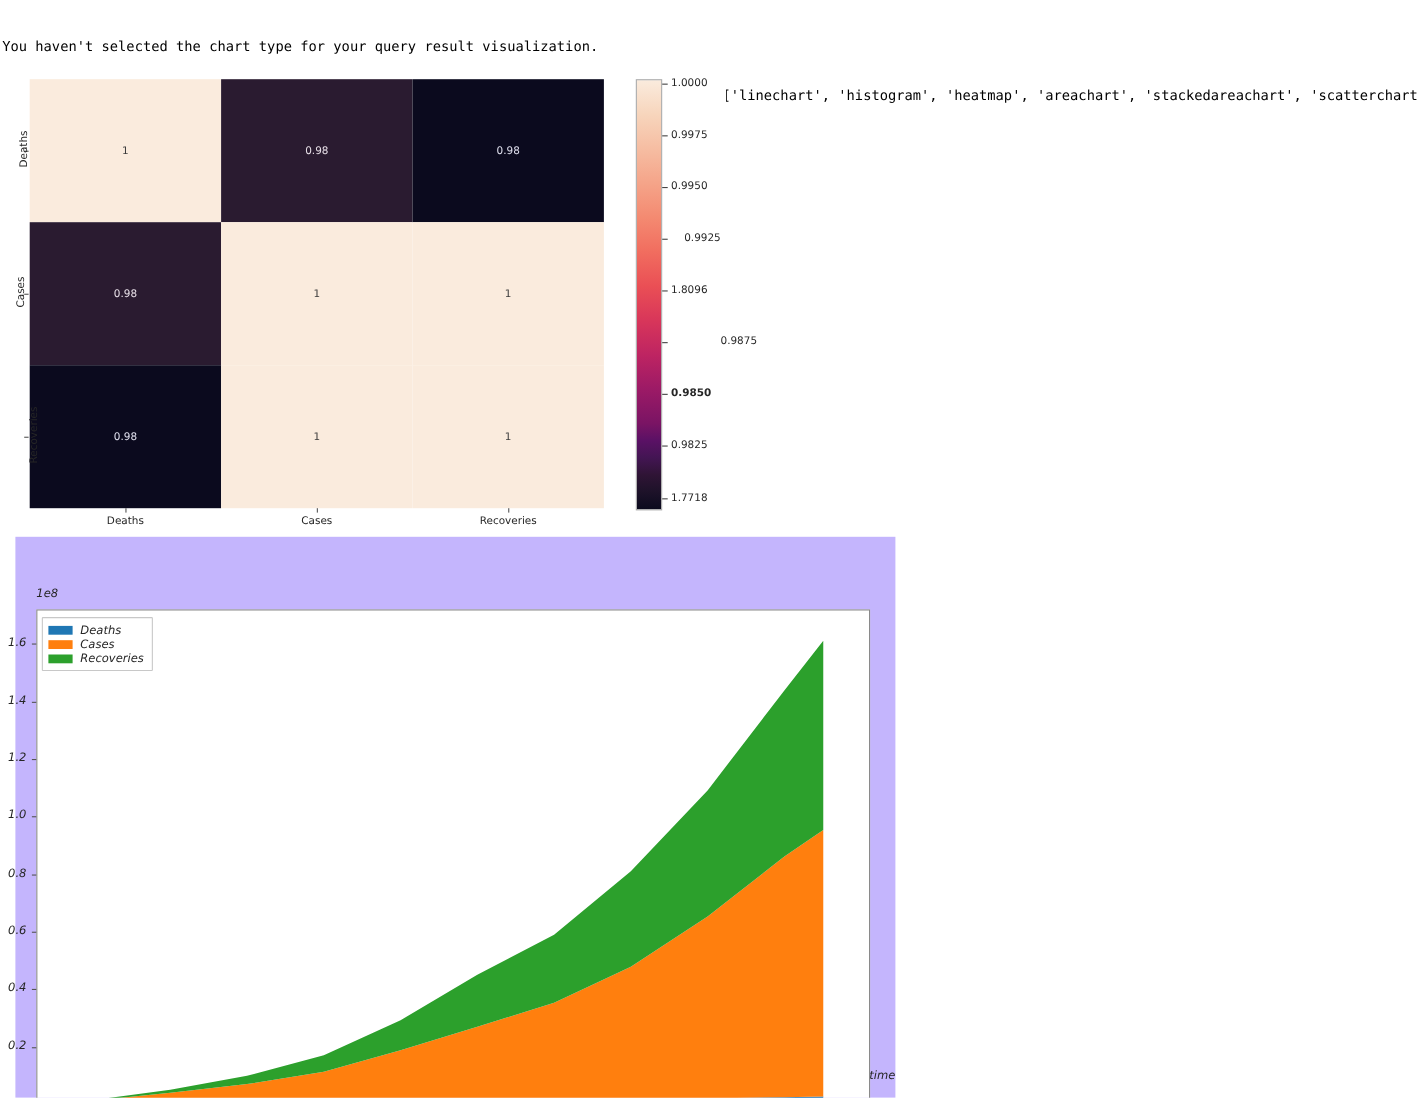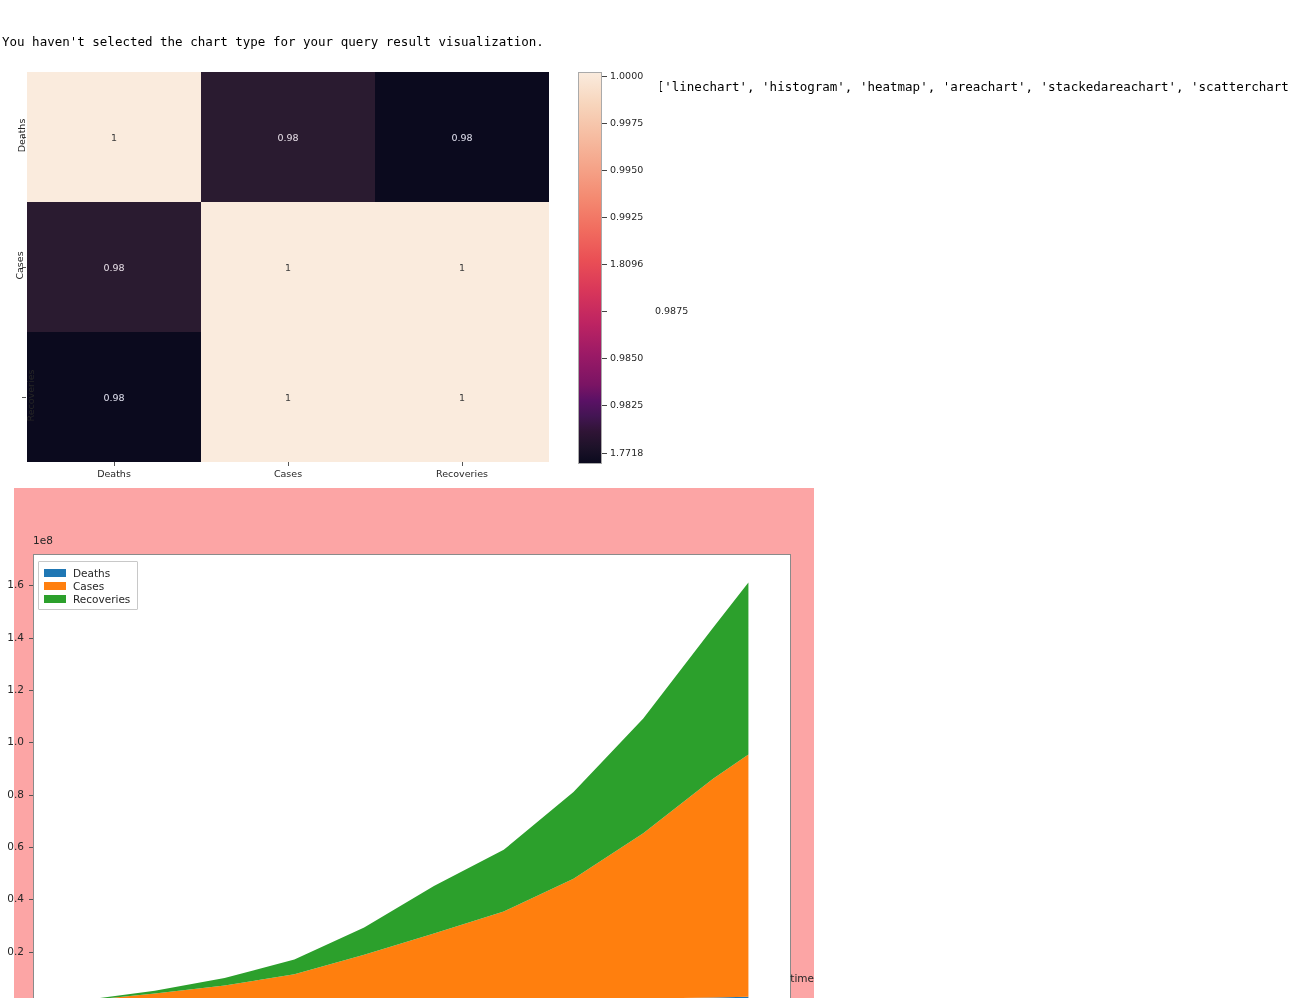--- a/index.html
+++ b/index.html
@@ -93,21 +93,22 @@
   .cb-tick{position:absolute;left:602px;width:5px;height:1px;background:#444;}
   .cb-label{
     position:absolute;left:610px;
     font-family:"DejaVu Sans","Liberation Sans",sans-serif;
     font-size:9.5px;color:#262626;white-space:nowrap;
   }
 
   
   #area-figure{
     position:absolute;left:14px;top:422px;width:800px;height:510px;
-    background:#fca5a5;
+    background:#c4b5fd;
+    font-style:italic;
   }
   #area-axes{
     position:absolute;left:19px;top:66px;width:758px;height:450px;
     border:1px solid #8a8a8a;
     background:#ffffff;
     box-sizing:border-box;
   }
   #area-svg{position:absolute;left:0;top:0;width:100%;height:100%;display:block;}
 
   #area-offsettext{
@@ -201,27 +202,27 @@
       </div>
     <div id="hm-colorbar"></div>
     <div id="hm-cb-ticks">
         <div class="cb-tick" style="top: 9.76812px;"></div>
         <div class="cb-label" style="top: 3.76812px; text-align: center;">1.0000</div>
         <div class="cb-tick" style="top: 56.8696px;"></div>
         <div class="cb-label" style="top: 50.8696px;">0.9975</div>
         <div class="cb-tick" style="top: 103.971px;"></div>
         <div class="cb-label" style="top: 97.971px;">0.9950</div>
         <div class="cb-tick" style="top: 151.072px;"></div>
-        <div class="cb-label" style="top: 145.072px;">0.9925</div>
+        <div class="cb-label" style="top: 145.072px; margin-left: 12px;">0.9925</div>
         <div class="cb-tick" style="top: 198.174px;"></div>
         <div class="cb-label" style="top: 192.174px;">1.8096</div>
         <div class="cb-tick" style="top: 245.275px;"></div>
         <div class="cb-label" style="top: 239.275px; margin-left: 45px;">0.9875</div>
         <div class="cb-tick" style="top: 292.377px;"></div>
-        <div class="cb-label" style="top: 286.377px;">0.9850</div>
+        <div class="cb-label" style="top: 286.377px; font-weight: bold;">0.9850</div>
         <div class="cb-tick" style="top: 339.478px;"></div>
         <div class="cb-label" style="top: 333.478px;">0.9825</div>
         <div class="cb-tick" style="top: 386.58px;"></div>
         <div class="cb-label" style="top: 380.58px;">1.7718</div>
       </div>
   </div>
 
   <div id="area-figure">
     <div id="area-offsettext">1e8</div>
     <div id="area-axes">

